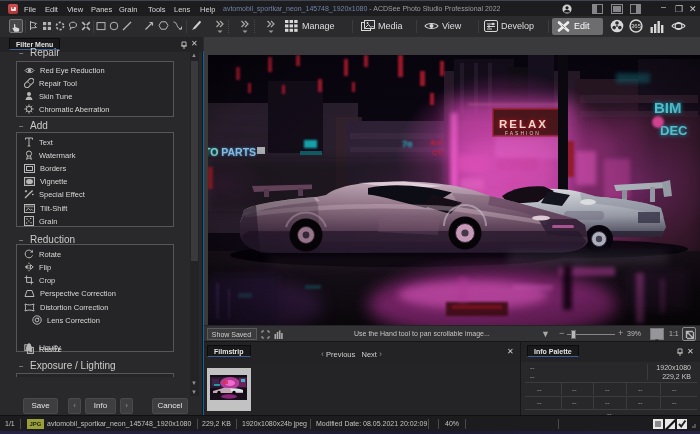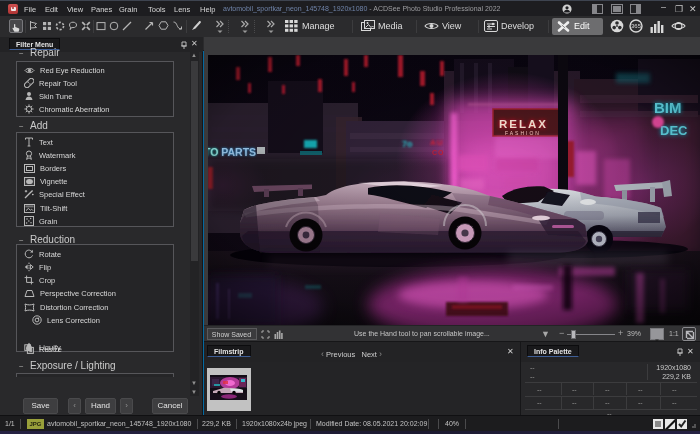--- a/index.html
+++ b/index.html
@@ -317,21 +317,21 @@
       <div class="shead" style="top:323px;">Exposure / Lighting</div>
 <div class="abs" style="left:16px;top:336px;width:158px;height:4px;border:1px solid #56565a;border-bottom:none;background:#252527;"></div>
 <div id="scrollb">
         <div style="position:absolute;left:1px;top:1px;color:#909090;font-size:6px;">▲</div>
         <div class="thumb"></div>
         <div style="position:absolute;left:1px;bottom:10px;color:#909090;font-size:6px;">▼</div>
         <div style="position:absolute;left:1px;bottom:1px;color:#909090;font-size:6px;">▼</div>
       </div>
 <div class="pbtn" style="left:9px;top:361px;width:35px;margin-left:14px;">Save</div>
 <div class="pbtn" style="left:68px;top:361px;width:13px;color:#909090;">‹</div>
-<div class="pbtn" style="left:85px;top:361px;width:31px;">Hand</div>
+<div class="pbtn" style="left:85px;top:361px;width:31px;">Info</div>
 <div class="pbtn" style="left:120px;top:361px;width:13px;color:#909090;">›</div>
 <div class="pbtn" style="left:152px;top:361px;width:36px;">Cancel</div>
 </div>
 <div id="editor">
 <div id="photo">
 <svg width="492" height="270" viewBox="0 0 492 270">
 <defs>
 <linearGradient id="sky" x1="0" y1="0" x2="0" y2="1">
               <stop offset="0" stop-color="#090510"></stop>
               <stop offset="1" stop-color="#120a16"></stop>

